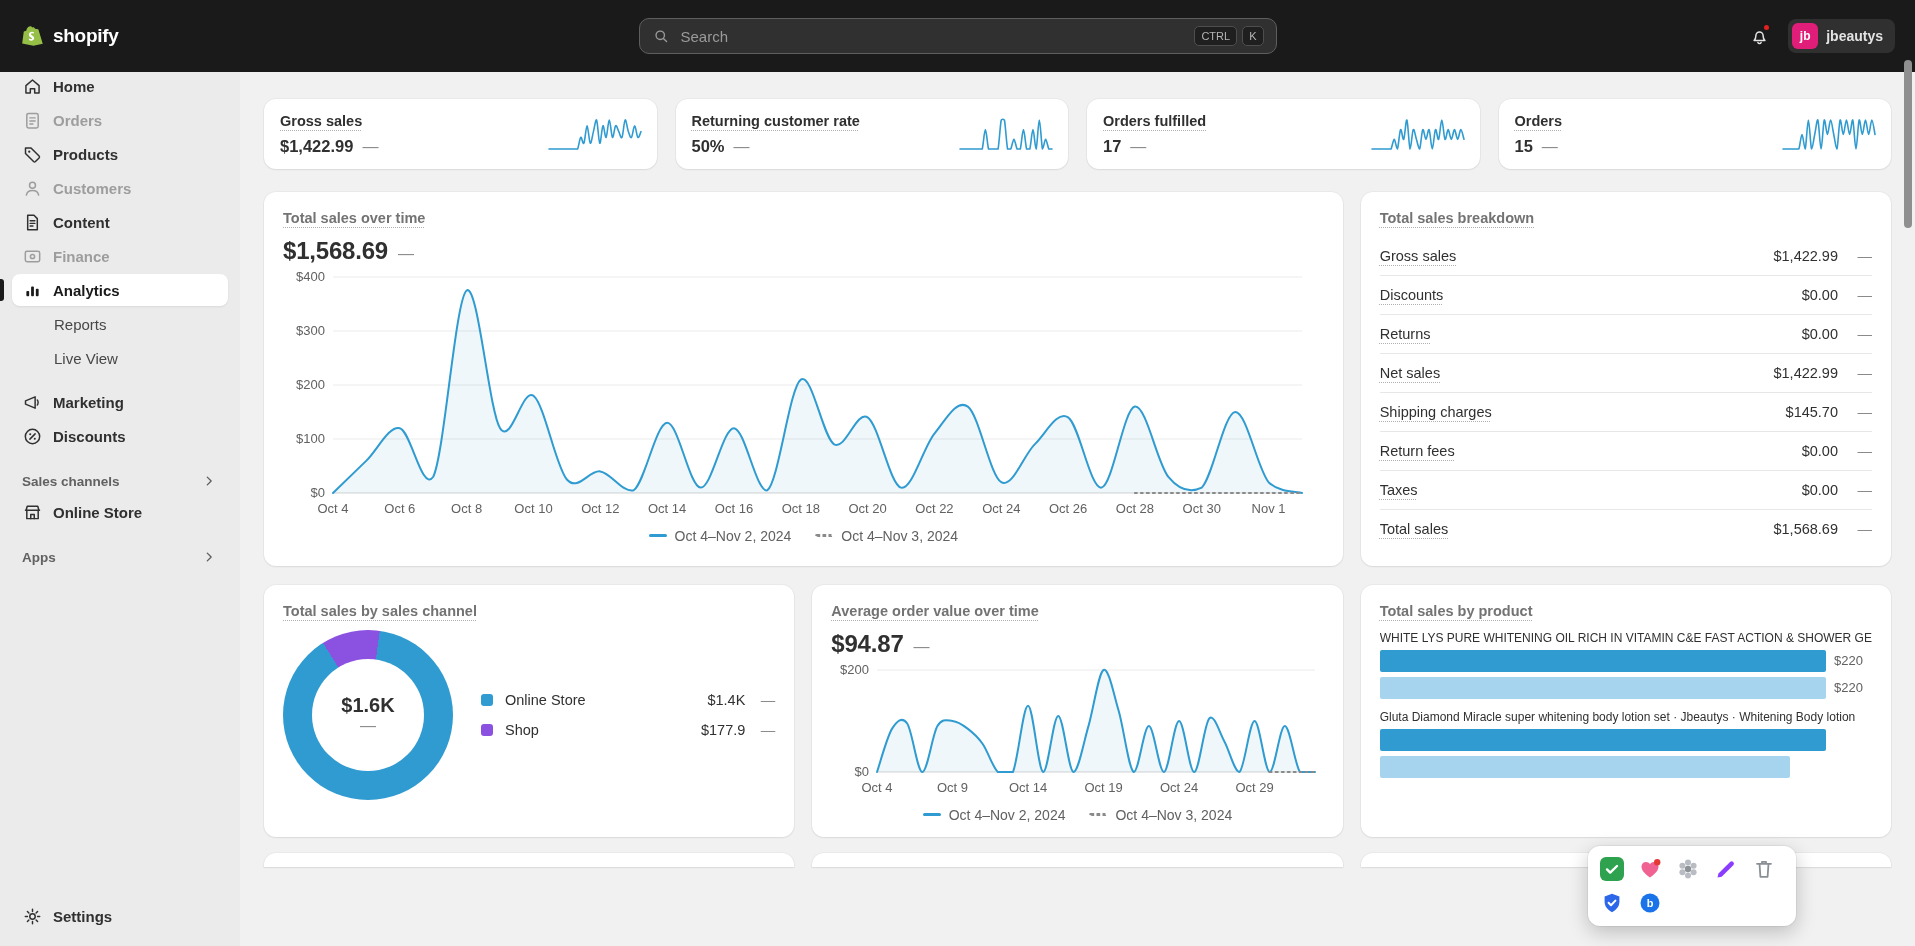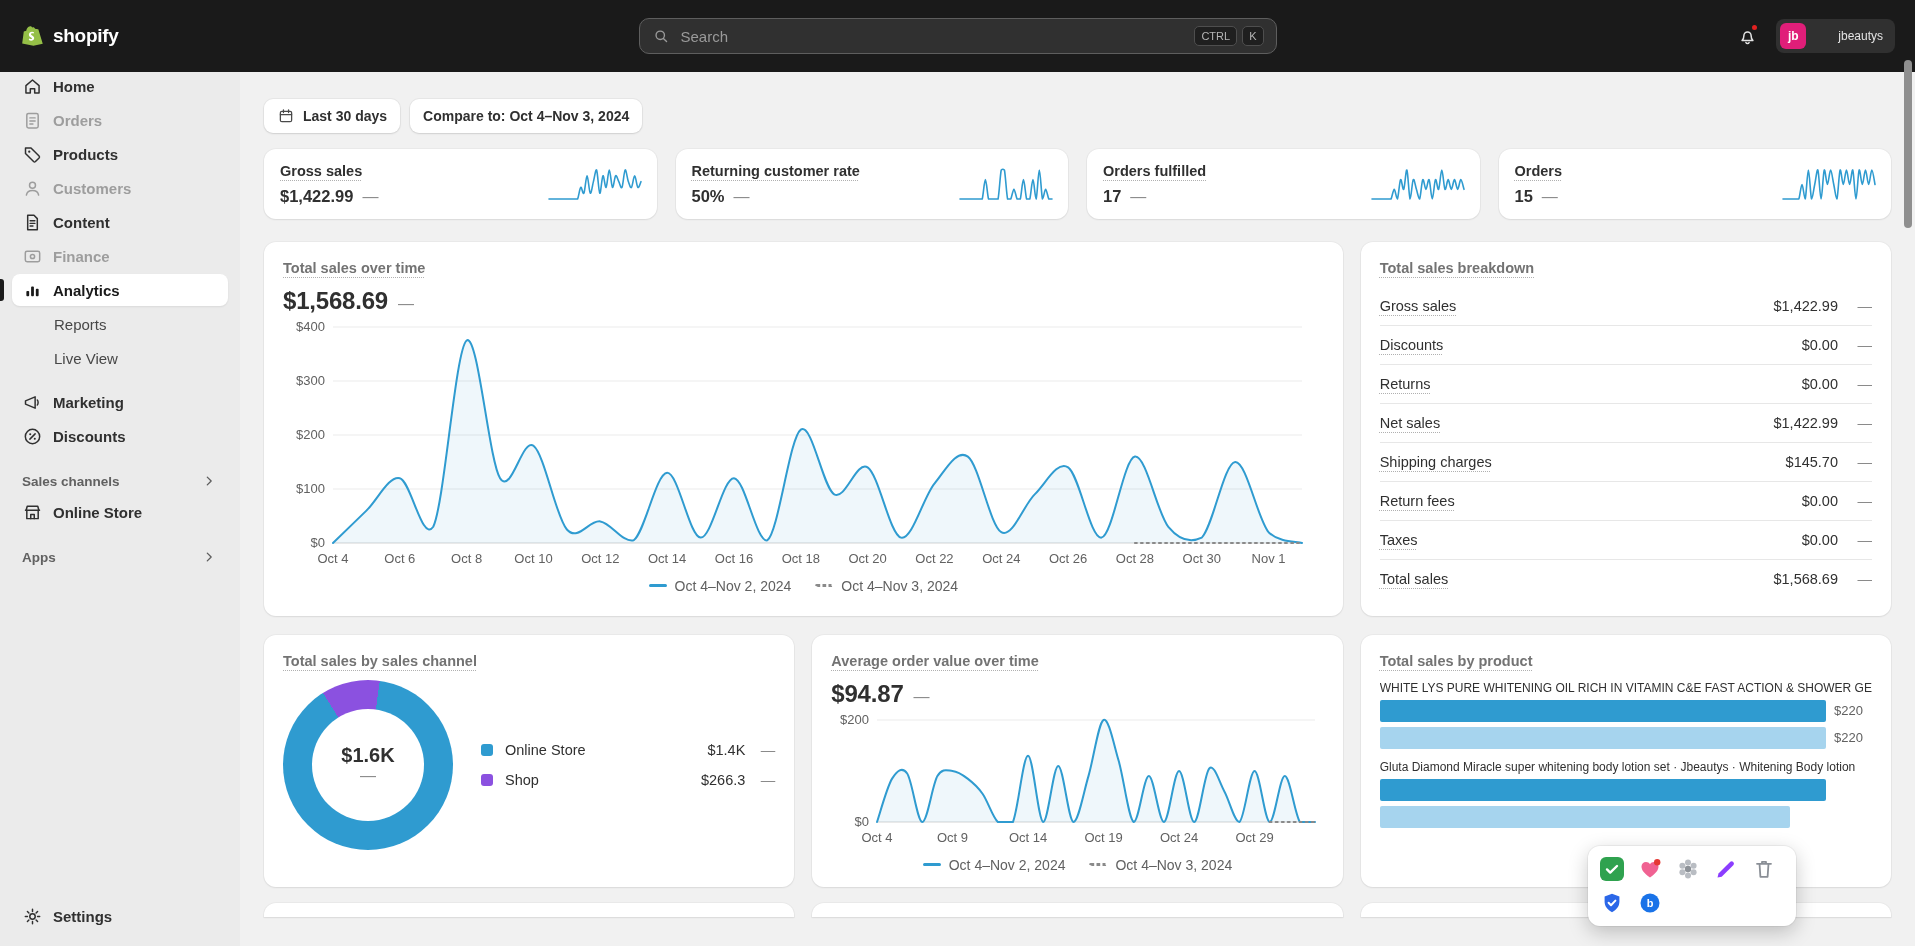--- a/index.html
+++ b/index.html
@@ -26,21 +26,21 @@
     font-size:11px; padding:2px 6px; line-height:14px; }
   .top-right { margin-left:auto; display:flex; align-items:center; gap:12px; }
   .bell-btn { width:34px; height:34px; border-radius:8px; display:flex; align-items:center; justify-content:center;
     color:#e3e3e3; position:relative; background:transparent; border:none; }
   .red-dot { position:absolute; top:4px; right:5px; width:9px; height:9px; border-radius:50%;
     background:#e22120; border:2px solid #1a1a1a; }
   .user-chip { display:flex; align-items:center; gap:8px; background:#303030; border-radius:8px;
     height:34px; padding:4px 12px 4px 4px; border:none; }
   .avatar { width:26px; height:26px; border-radius:6px; background:#e01e79; color:#fff;
     font-size:12px; font-weight:700; display:flex; align-items:center; justify-content:center; }
-  .username { color:#e3e3e3; font-size:12px; font-weight:400;margin-left:24px; }
+  .username { color:#e3e3e3; font-size:14px; font-weight:700; }
 
   
   .sidebar { position:fixed; top:56px; left:0; bottom:0; width:240px; background:#ebebeb;
     padding:14px 12px 12px; z-index:30; }
   .nav-item { height:32px; border-radius:8px; display:flex; align-items:center; gap:10px;
     padding:0 10px; font-size:15px; font-weight:600; color:#303030; position:relative; margin-bottom:2px; }
   .nav-item.sub { padding-left:42px; font-weight:500; color:#474747; }
   .nav-item.disabled { color:#9d9d9d; }
   .nav-item.gap { margin-top:12px; }
   .nav-item.active { background:#fff; font-weight:700; color:#1a1a1a; box-shadow:0 1px 2px rgba(0,0,0,.08); }
@@ -333,32 +333,20 @@
         <span style="display:flex">
           <svg viewBox="0 0 24 24" fill="none" stroke="currentColor" stroke-width="1.7" stroke-linecap="round" stroke-linejoin="round">
               <path d="M13.8 4.6h5.6v5.6M19 5 12.7 11.3M10.2 19.4H4.6v-5.6M5 19l6.3-6.3"></path>
             </svg>
         </span>
       </button>
       <button class="customize">Customize</button>
     </div>
   </div>
 
-  <div class="filters">
-    <button class="pill">
-      <svg viewBox="0 0 24 24" fill="none" stroke="currentColor" stroke-width="1.7" stroke-linecap="round">
-          <rect x="4.5" y="5.8" width="15" height="13.7" rx="2"></rect>
-          <path d="M4.5 10.3h15M8.6 3.8v3.6M15.4 3.8v3.6"></path>
-        </svg>
-      <span>Last 30 days</span>
-    </button>
-    <button class="pill">
-      <span>Compare to: Oct 4–Nov 3, 2024</span>
-    </button>
-  </div>
 
   <div class="kpi-row">
       <div class="kpi-card"><span class="kpi-label u-dot">Gross sales</span><div class="kpi-value-row">
           <span class="kpi-value">$1,422.99</span>
           <span class="dash">—</span>
         </div><svg class="spark" width="96" height="36" viewBox="0 0 96 36">
           <path d="M 2 32 C 2.528735632183908 32 4.114942528735632 32 5.172413793103448 32 C 6.2298850574712645 32 7.287356321839081 32 8.344827586206897 32 C 9.402298850574713 32 10.459770114942529 32 11.517241379310345 32 C 12.574712643678161 32 13.632183908045977 32 14.689655172413794 32 C 15.74712643678161 32 16.804597701149426 32 17.862068965517242 32 C 18.919540229885058 32 19.977011494252874 32 21.03448275862069 32 C 22.091954022988507 32 23.149425287356323 32 24.20689655172414 32 C 25.264367816091955 32 26.32183908045977 32 27.379310344827587 32 C 28.436781609195403 32 29.49425287356322 32 30.551724137931036 32 C 31.60919540229885 30.066666666666666 32.66666666666667 21.366666666666664 33.724137931034484 20.4 C 34.7816091954023 19.433333333333334 35.839080459770116 28.133333333333336 36.89655172413793 26.200000000000003 C 37.95402298850574 24.26666666666667 39.01149425287356 8.799999999999999 40.06896551724138 8.799999999999999 C 41.1264367816092 8.799999999999999 42.183908045977006 25.233333333333334 43.241379310344826 26.200000000000003 C 44.298850574712645 27.16666666666667 45.356321839080465 18.46666666666667 46.41379310344828 14.600000000000001 C 47.47126436781609 10.733333333333334 48.52873563218391 2 49.58620689655172 3 C 50.643678160919535 4.933333333333334 51.701149425287355 25.233333333333338 52.758620689655174 26.200000000000003 C 53.816091954022994 27.166666666666668 54.8735632183908 9.766666666666666 55.93103448275862 8.799999999999999 C 56.98850574712644 7.833333333333331 58.04597701149426 21.366666666666664 59.10344827586207 20.4 C 60.160919540229884 19.433333333333334 61.2183908045977 3 62.275862068965516 3 C 63.33333333333333 3 64.39080459770115 19.433333333333334 65.44827586206897 20.4 C 66.50574712643679 21.366666666666664 67.5632183908046 9.766666666666666 68.62068965517241 8.799999999999999 C 69.67816091954023 7.833333333333333 70.73563218390804 12.666666666666668 71.79310344827586 14.600000000000001 C 72.85057471264368 16.533333333333335 73.9080459770115 22.333333333333332 74.96551724137932 20.4 C 76.02298850574714 18.466666666666665 77.08045977011494 3.9666666666666663 78.13793103448276 3 C 79.19540229885058 2.0333333333333337 80.25287356321839 11.700000000000001 81.3103448275862 14.600000000000001 C 82.36781609195403 17.5 83.42528735632183 21.366666666666667 84.48275862068965 20.4 C 85.54022988505747 19.43333333333333 86.59770114942529 8.799999999999999 87.65517241379311 8.799999999999999 C 88.71264367816093 8.799999999999999 89.77011494252874 19.43333333333333 90.82758620689656 20.4 C 91.88505747126437 21.366666666666667 93.47126436781609 15.566666666666668 94 14.600000000000001" fill="none" stroke="#2f9bd0" stroke-width="1.6" stroke-linecap="round" stroke-linejoin="round"></path>
         </svg></div>
       <div class="kpi-card"><span class="kpi-label u-dot">Returning customer rate</span><div class="kpi-value-row">
           <span class="kpi-value">50%</span>
@@ -492,21 +480,21 @@
         <div class="ch-legend">
             <div class="ch-row">
               <span class="ch-sq" style="background:#2f9bd0"></span>
               <span>Online Store</span>
               <span>$1.4K</span>
               <span class="dash ch-dash">—</span>
             </div>
             <div class="ch-row">
               <span class="ch-sq" style="background:#8b51e0"></span>
               <span>Shop</span>
-              <span>$266.3</span>
+              <span>$177.9</span>
               <span class="dash ch-dash">—</span>
             </div>
           </div>
       </div>
     </section>
 
     <section class="card">
       <span class="metric-title u-dot">Average order value over time</span>
       <div class="big-row">
         <span class="big-value">$94.87</span>

